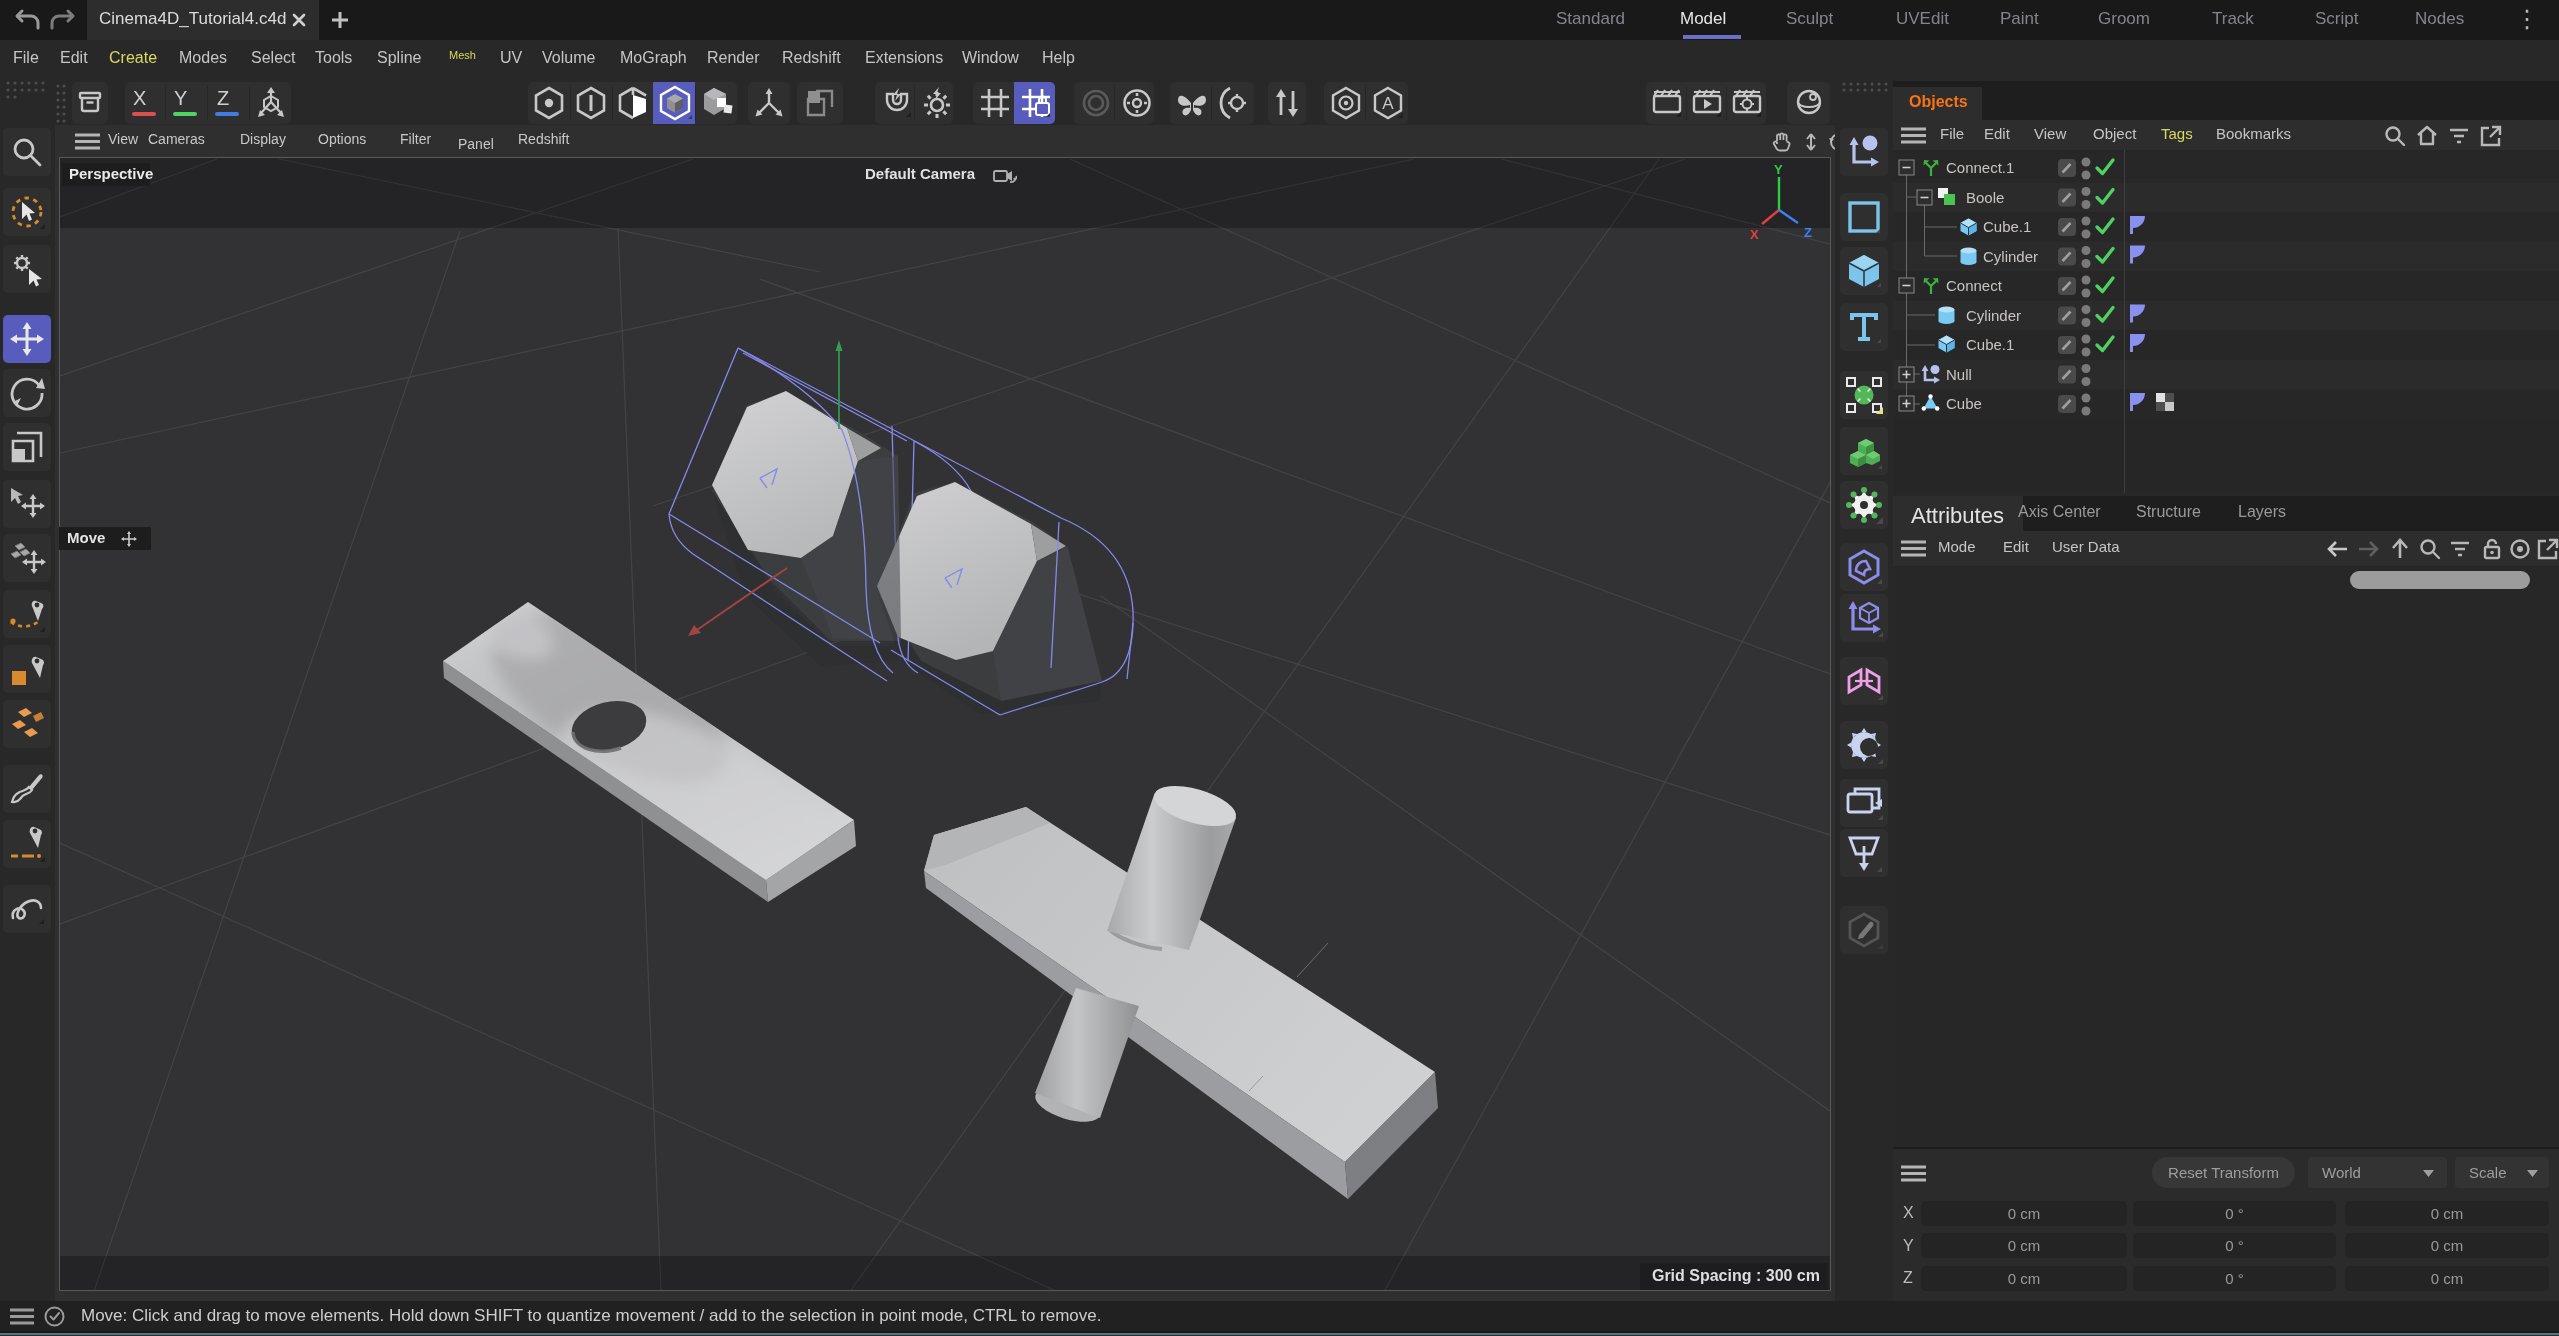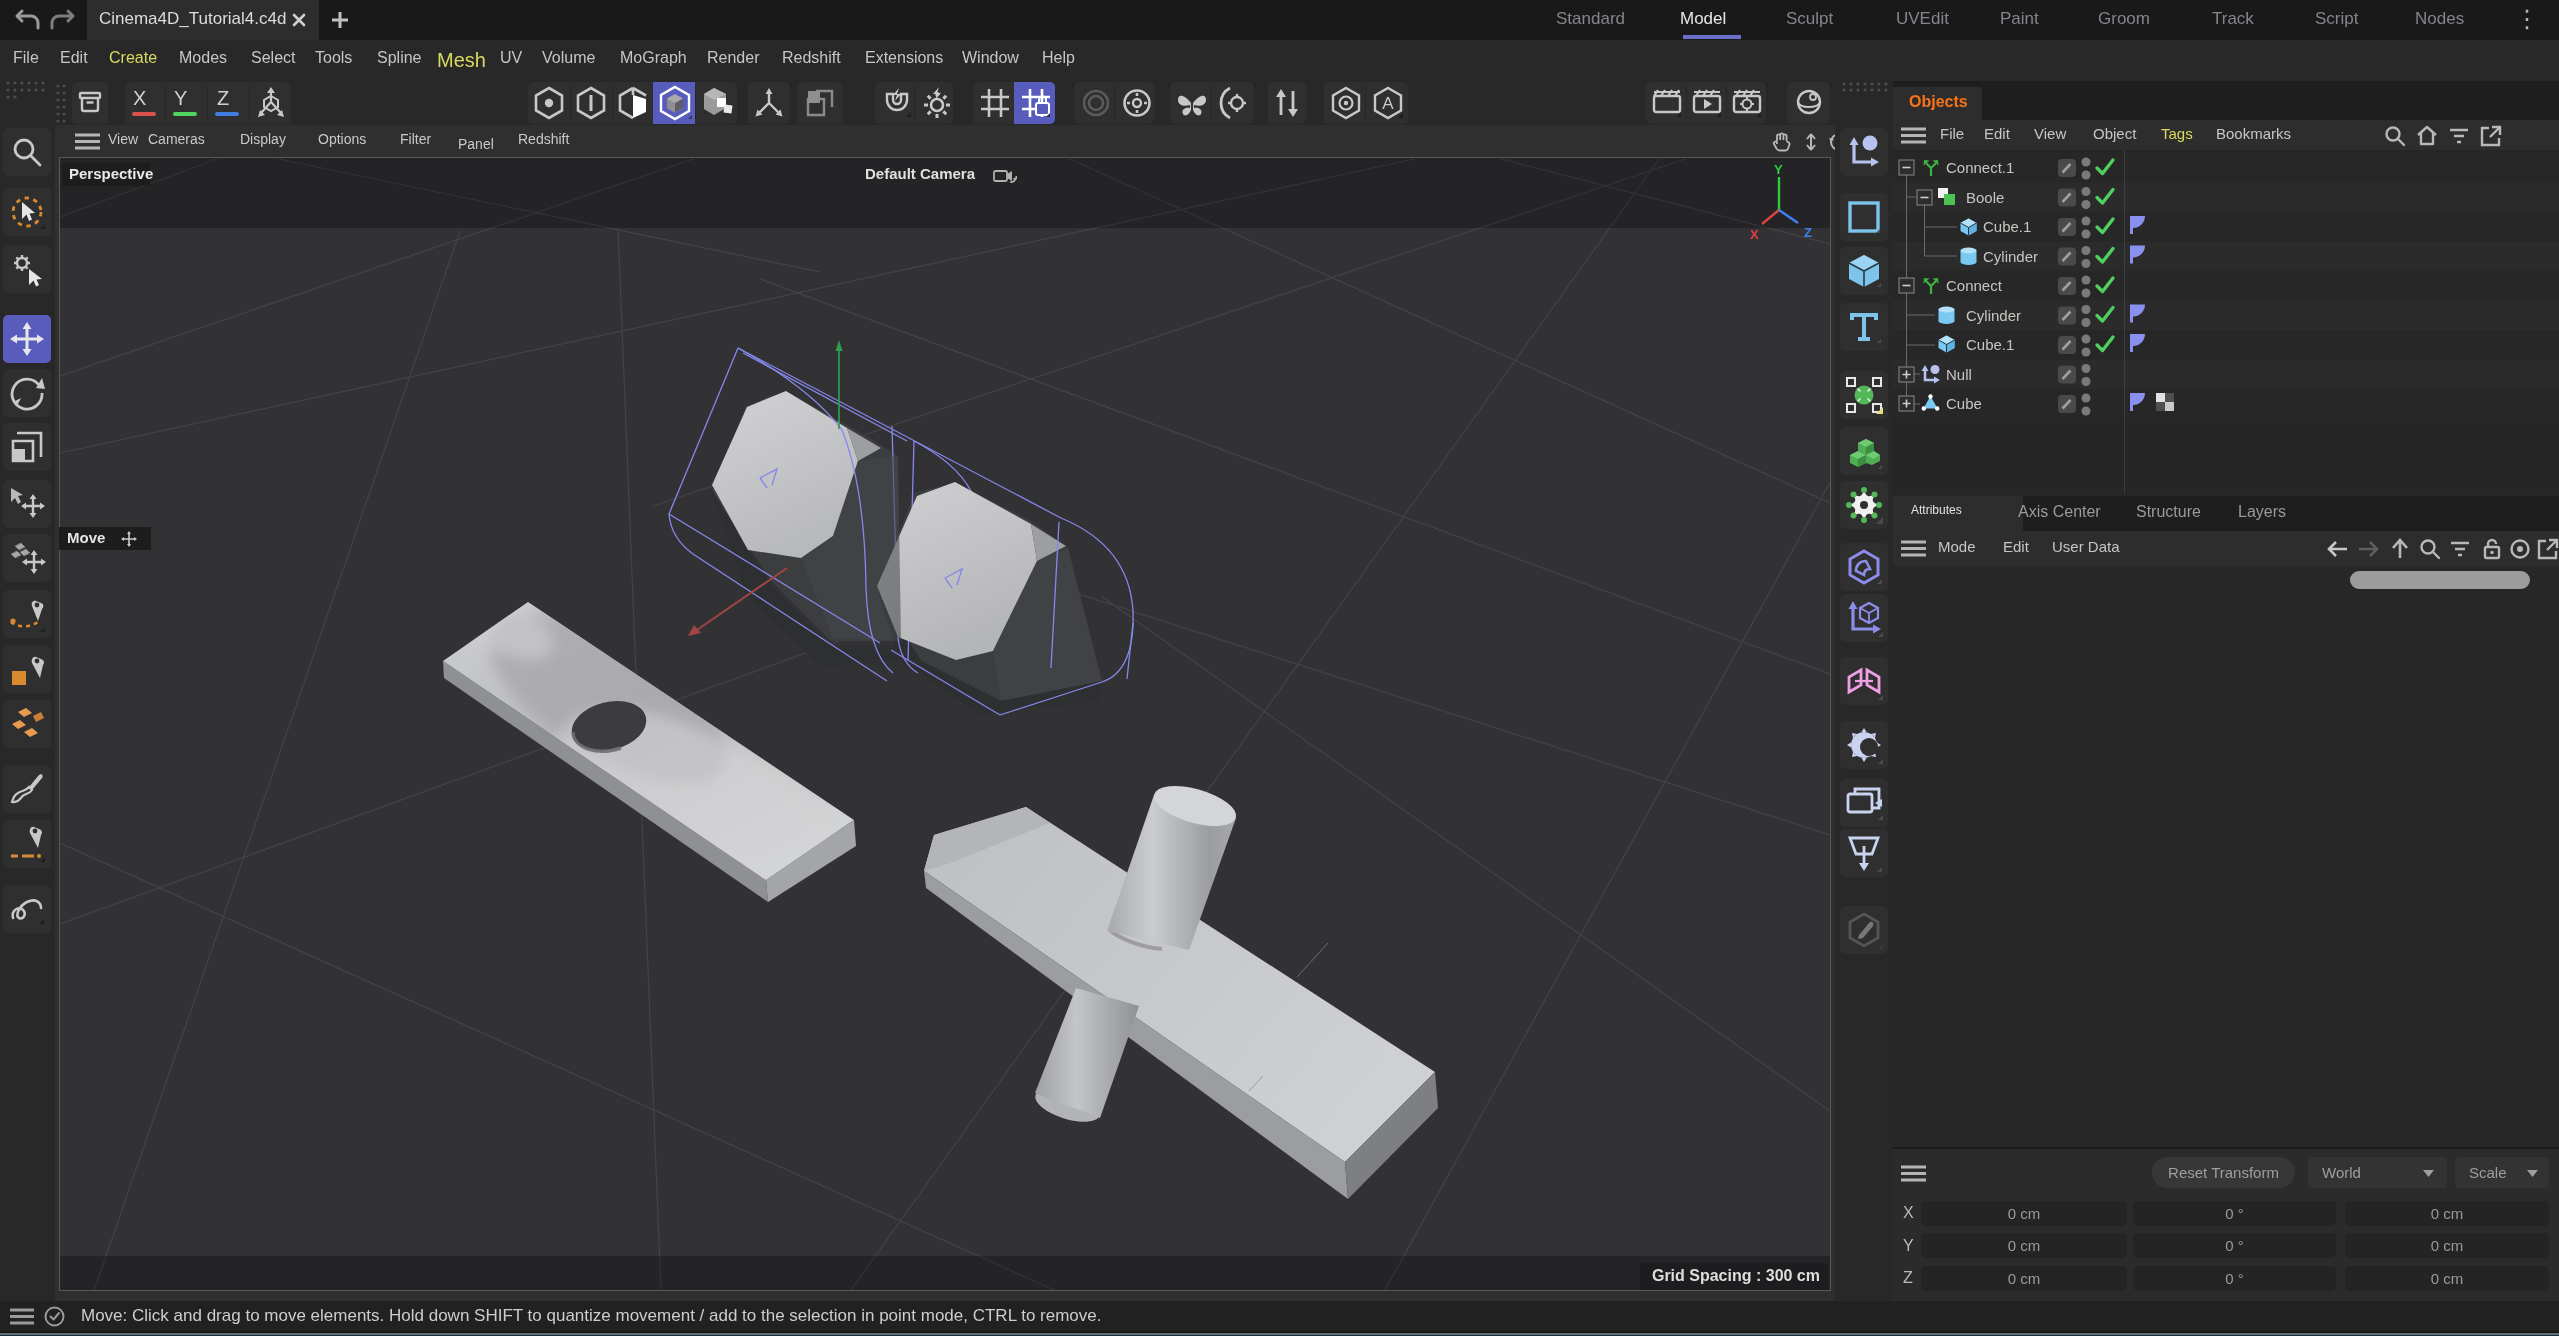--- a/index.html
+++ b/index.html
@@ -50,21 +50,21 @@
   </div>
 
   <div class="abs" id="menubar" style="left:0;top:40px;width:2559px;height:38px;background:#282828;">
     <div class="abs mtxt" style="left:13px;top:9px;">File</div>
     <div class="abs mtxt" style="left:60px;top:9px;">Edit</div>
     <div class="abs" style="left:109px;top:9px;color:#d9d960;font-size:16px;">Create</div>
     <div class="abs mtxt" style="left:179px;top:9px;">Modes</div>
     <div class="abs mtxt" style="left:251px;top:9px;">Select</div>
     <div class="abs mtxt" style="left:315px;top:9px;">Tools</div>
     <div class="abs mtxt" style="left:377px;top:9px;">Spline</div>
-    <div class="abs" style="left:437px;top:9px;color:#d9d960;font-size:20px;">Mesh</div>
+    <div class="abs" style="left:449px;top:9px;color:#d9d960;font-size:11px;">Mesh</div>
     <div class="abs mtxt" style="left:500px;top:9px;">UV</div>
     <div class="abs mtxt" style="left:542px;top:9px;">Volume</div>
     <div class="abs mtxt" style="left:620px;top:9px;">MoGraph</div>
     <div class="abs mtxt" style="left:707px;top:9px;">Render</div>
     <div class="abs mtxt" style="left:782px;top:9px;">Redshift</div>
     <div class="abs mtxt" style="left:865px;top:9px;">Extensions</div>
     <div class="abs mtxt" style="left:962px;top:9px;">Window</div>
     <div class="abs mtxt" style="left:1042px;top:9px;">Help</div>
   </div>
 
@@ -954,21 +954,21 @@
             <rect width="9" height="9" fill="#e2e2e2"></rect>
             <rect x="9" y="9" width="9" height="9" fill="#c9c9c9"></rect>
           </g>
       </g>
     </svg>
   </div>
 
   <div class="abs" id="attrpanel" style="left:1893px;top:493px;width:666px;height:654px;background:#272727;">
     <div class="abs" style="left:0;top:3px;width:666px;height:35px;background:#1e1e1e;"></div>
     <div class="abs" style="left:0;top:3px;width:130px;height:35px;background:#2d2d2d;"></div>
-    <div class="abs" style="left:18px;top:10px;color:#e2e2e2;font-size:12px;">Attributes</div>
+    <div class="abs" style="left:18px;top:10px;color:#e2e2e2;font-size:22px;">Attributes</div>
     <div class="abs" style="left:125px;top:10px;color:#9a9a9a;font-size:16px;">Axis Center</div>
     <div class="abs" style="left:243px;top:10px;color:#9a9a9a;font-size:16px;">Structure</div>
     <div class="abs" style="left:345px;top:10px;color:#9a9a9a;font-size:16px;">Layers</div>
     <div class="abs" style="left:0;top:38px;width:666px;height:35px;background:#2d2d2d;">
       <svg class="abs" style="left:8px;top:9px;" width="25" height="17" viewBox="0 0 25 17">
         <path d="M0 2 H25 M0 8.5 H25 M0 15 H25" stroke="#b5b5b5" stroke-width="3"></path>
       </svg>
       <div class="abs mtxt" style="left:45px;top:7px;font-size:15px;">Mode</div>
       <div class="abs mtxt" style="left:110px;top:7px;font-size:15px;">Edit</div>
       <div class="abs mtxt" style="left:159px;top:7px;font-size:15px;">User Data</div>

